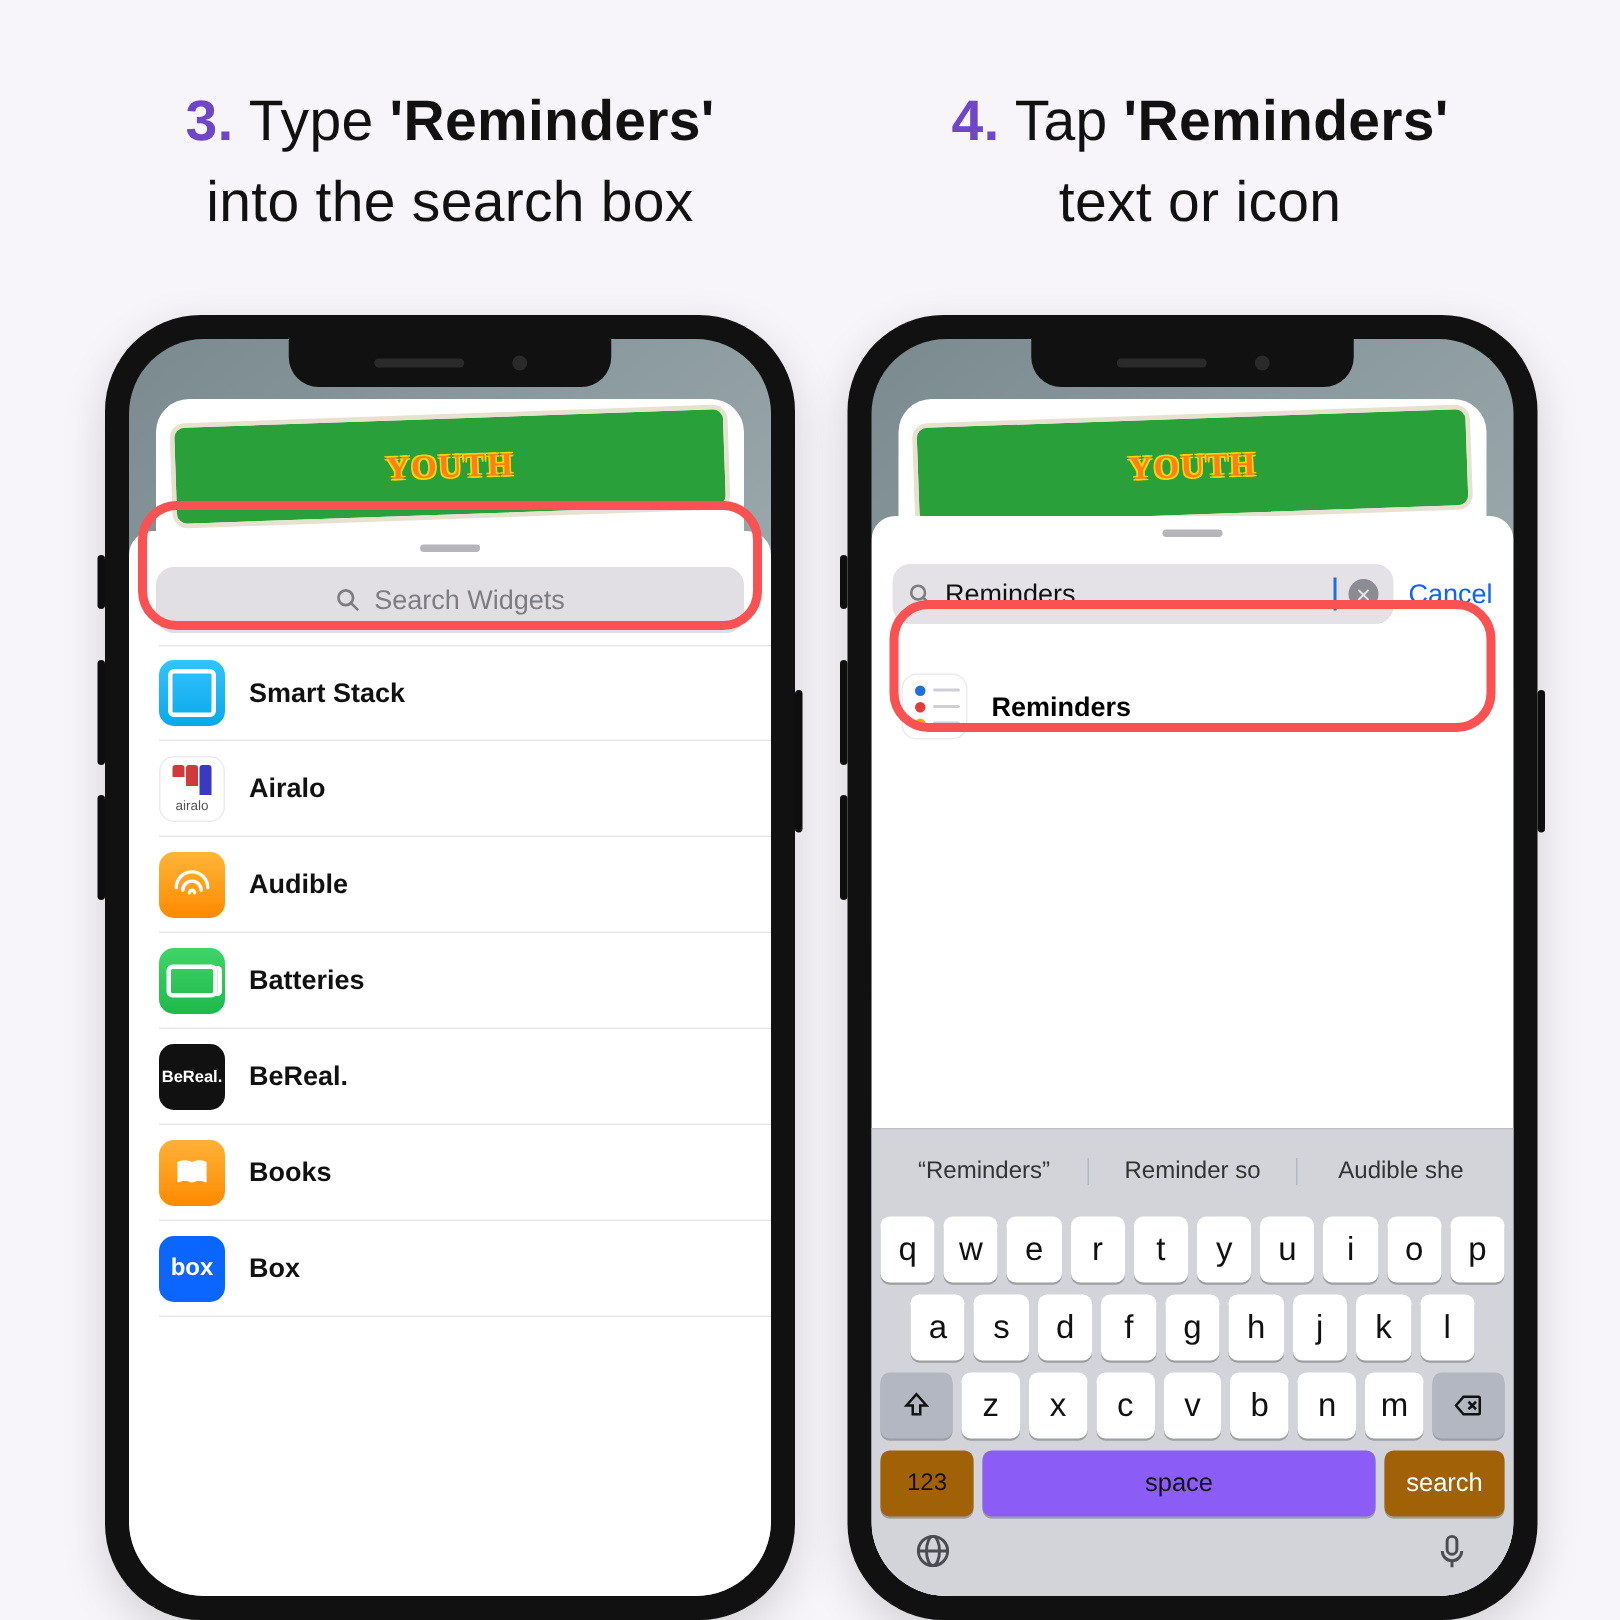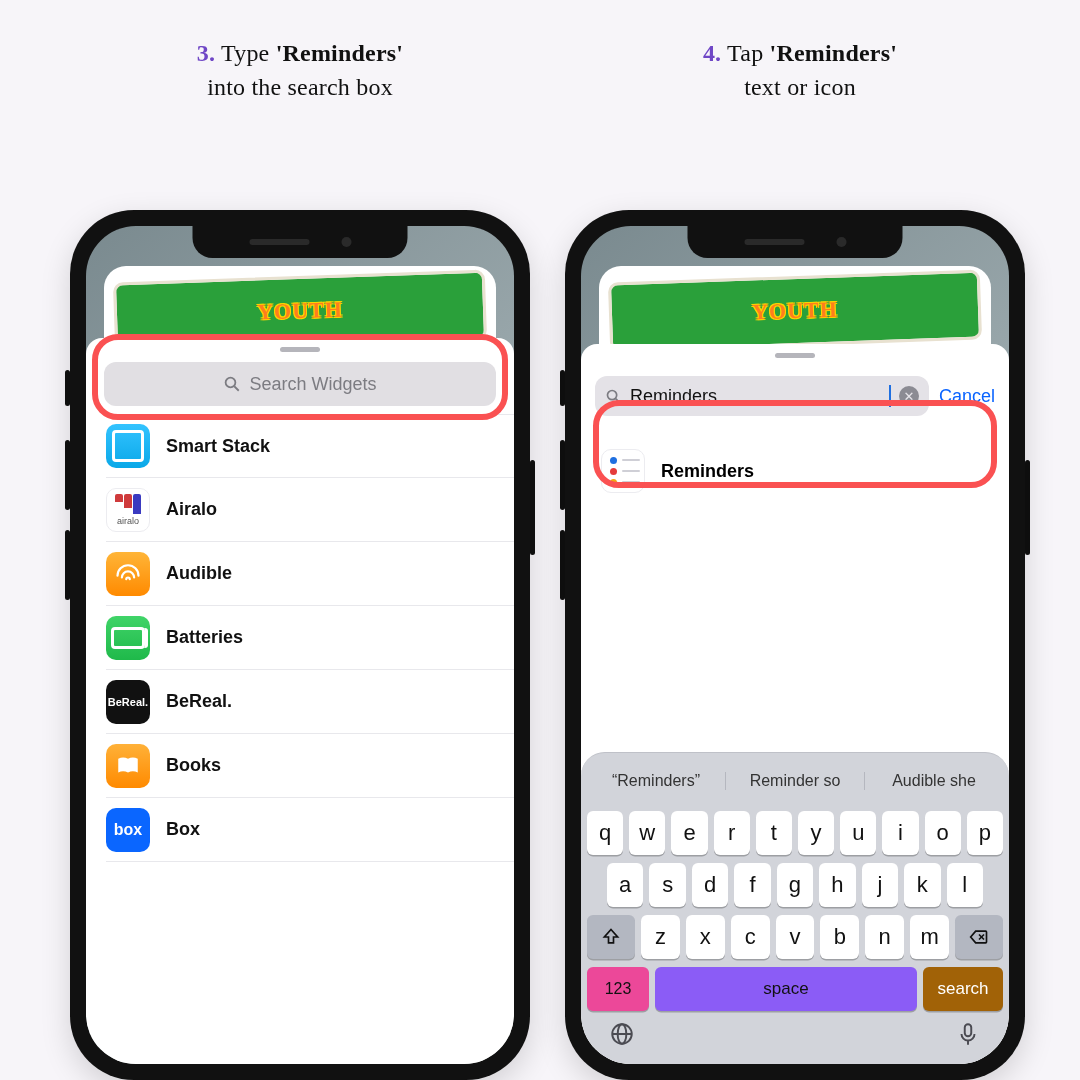--- a/index.html
+++ b/index.html
@@ -7,28 +7,27 @@
     width: 1080px;
     height: 1080px;
     background: #F7F5F9;
     font-family: -apple-system, "Helvetica Neue", Helvetica, Arial, sans-serif;
     position: relative;
     overflow: hidden;
   }
 
   .instruction {
     position: absolute;
-    top: 36px;
+    top: 55px;
     width: 480px;
     text-align: center;
-    font-size: 24px;
+    font-size: 38px;
     line-height: 1.42;
     color: #111;
     letter-spacing: 0.2px;
-    font-family: Liberation Serif, serif;
   }
   .instruction .num { color: #6F46C6; font-weight: 700; }
   .instruction b { font-weight: 700; }
   #instr-left  { left: 60px; }
   #instr-right { left: 560px; }
 
   
   .phone-wrap {
     position: absolute;
     top: 210px;
@@ -99,21 +98,21 @@
   
   .sheet {
     position:absolute;
     left:0; right:0; bottom:0;
     background:#fff;
     border-radius:16px 16px 0 0;
   }
   .grabber { width:40px; height:5px; background:#b5b5bb; border-radius:3px; margin:9px auto 8px; }
 
   
-  #phone-left .sheet { top:112px;text-align:right; }
+  #phone-left .sheet { top:128px;text-align:right; }
 
   .highlight {
     position:absolute;
     border:6px solid #FA5152;
     border-radius:26px;
     pointer-events:none;
     z-index:50;
   }
   #hl-left  { left:6px; right:6px; top:108px;  height:86px; }
   #hl-right { left:12px; right:12px; top:174px; height:88px; }
@@ -190,37 +189,36 @@
   .ico-reminders .dot{width:7px;height:7px;border-radius:50%;}
   .ico-reminders .bar{height:2px;width:18px;background:#cfcfd6;border-radius:1px;}
 
   
   .kb {
     position:absolute; left:0; right:0; bottom:0;
     height:312px;
     background:#D2D4DA;
     border-top:1px solid #bfc1c8;
     padding:6px 6px 0 6px;
-    border-radius:24px;
   }
   .sugbar{display:flex;align-items:center;height:44px;font-size:16px;color:#333;}
   .sug{flex:1;text-align:center;padding:0 6px;white-space:nowrap;overflow:hidden;text-overflow:ellipsis;border-right:1px solid #b5b7bf;}
   .sug:last-child{border-right:none;}
   .krow{display:flex;gap:6px;margin-top:8px;}
   .krow.r2{padding:0 20px;}
   .key{
     flex:1;height:44px;background:#fff;border-radius:6px;
     box-shadow:0 1.5px 0 rgba(0,0,0,0.25);
     display:flex;align-items:center;justify-content:center;
     font-size:22px;font-weight:500;color:#111;
   }
   .key.fn{background:#B3B7C1;}
   .key.shift svg,.key.bksp svg{width:20px;height:20px;}
   .botrow{display:flex;gap:6px;margin-top:8px;}
-  .key.k123{flex:0 0 62px;background:#ec4899;font-size:16px;}
+  .key.k123{flex:0 0 62px;background:#a16207;font-size:16px;}
   .key.space{flex:1;background:#8b5cf6;font-size:17px;}
   .key.search{flex:0 0 80px;background:#a16207;color:#fff;font-size:17px;}
   .kb-foot{display:flex;justify-content:space-between;padding:10px 22px 10px 22px;color:#4b4b52;}
   .kb-foot svg{width:26px;height:26px;}
 
 </style>
 </head>
 <body>
 
 <div id="instr-left" class="instruction">

